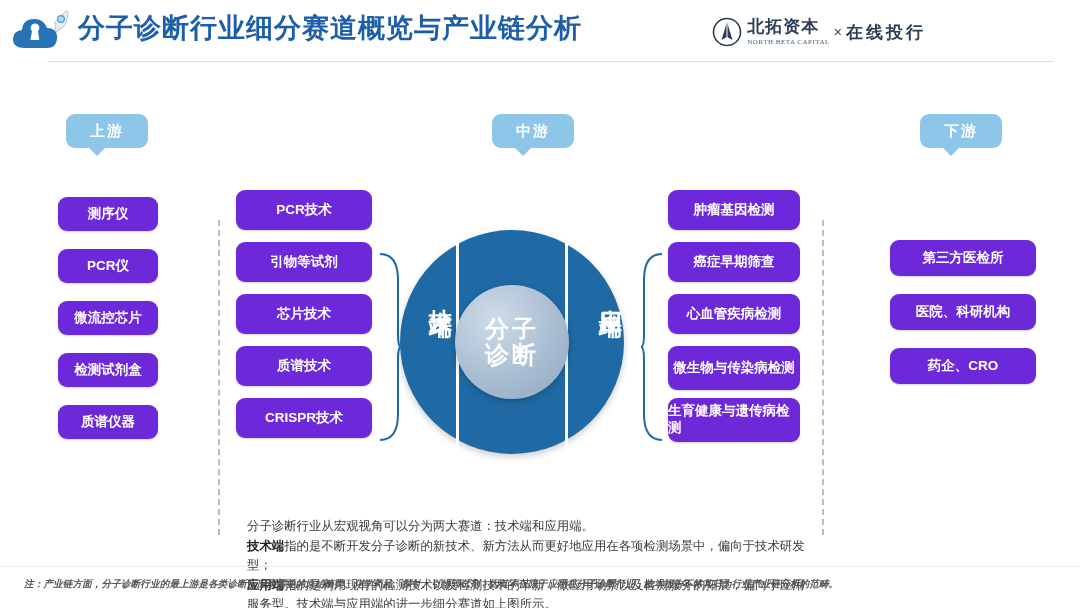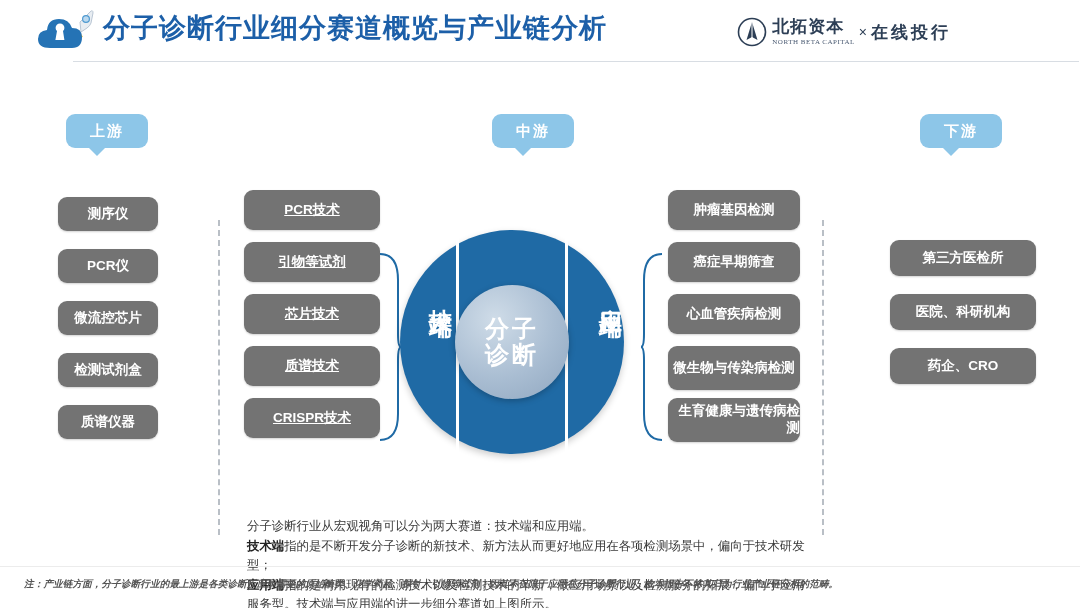--- a/index.html
+++ b/index.html
@@ -3,21 +3,21 @@
 <meta charset="utf-8">
 <style>
   html,body{margin:0;padding:0;}
   body{
     width:1080px;height:608px;overflow:hidden;position:relative;
     background:#ffffff;
     font-family:"Liberation Sans","DejaVu Sans",sans-serif;
     color:#333;
   }
   
-  .header{position:absolute;left:0;top:0;width:944px;height:62px;margin-left:25px;}
+  .header{position:absolute;left:0;top:0;width:944px;height:62px;}
   .brand-icon{position:absolute;left:8px;top:8px;width:62px;height:46px;}
   .title{
     position:absolute;left:78px;top:10px;
     font-size:27px;font-weight:bold;color:#1c5fa8;
     letter-spacing:1px;white-space:nowrap;
   }
   .title-rule{
     position:absolute;left:48px;top:61px;width:1006px;height:1px;
     background:#d8dde3;
   }
@@ -46,28 +46,28 @@
     position:absolute;bottom:-8px;left:22px;width:0;height:0;
     border-left:9px solid transparent;border-right:9px solid transparent;
     border-top:9px solid #8dc6e8;
   }
   #bubble-up{left:66px;top:52px;width:82px;height:34px;}
   #bubble-mid{left:492px;top:52px;width:82px;height:34px;}
   #bubble-down{left:920px;top:52px;width:82px;height:34px;}
 
   
   .pill{
-    position:absolute;background:#737373;border-radius:9px;
+    position:absolute;background:#6d28d9;border-radius:9px;
     color:#ffffff;font-weight:bold;font-size:13.5px;
     display:flex;align-items:center;justify-content:center;
-    text-align:right;line-height:1.25;
+    text-align:left;line-height:1.25;
     box-shadow:0 1px 2px rgba(0,0,0,.18);
   }
   .col-up .pill{left:58px;width:100px;height:34px;}
-  .col-tech .pill{left:244px;width:136px;height:40px;text-decoration:underline;}
+  .col-tech .pill{left:236px;width:136px;height:40px;}
   .col-app .pill{left:668px;width:132px;height:40px;}
   .col-down .pill{left:890px;width:146px;height:36px;}
 
   
   .hub{
     position:absolute;left:400px;top:168px;width:224px;height:224px;
     border-radius:50%;background:#1f6aa5;
     box-shadow:0 3px 7px rgba(0,0,0,.2);
   }
   .hub .slice-line{position:absolute;top:0;width:3px;height:224px;background:#ffffff;}

